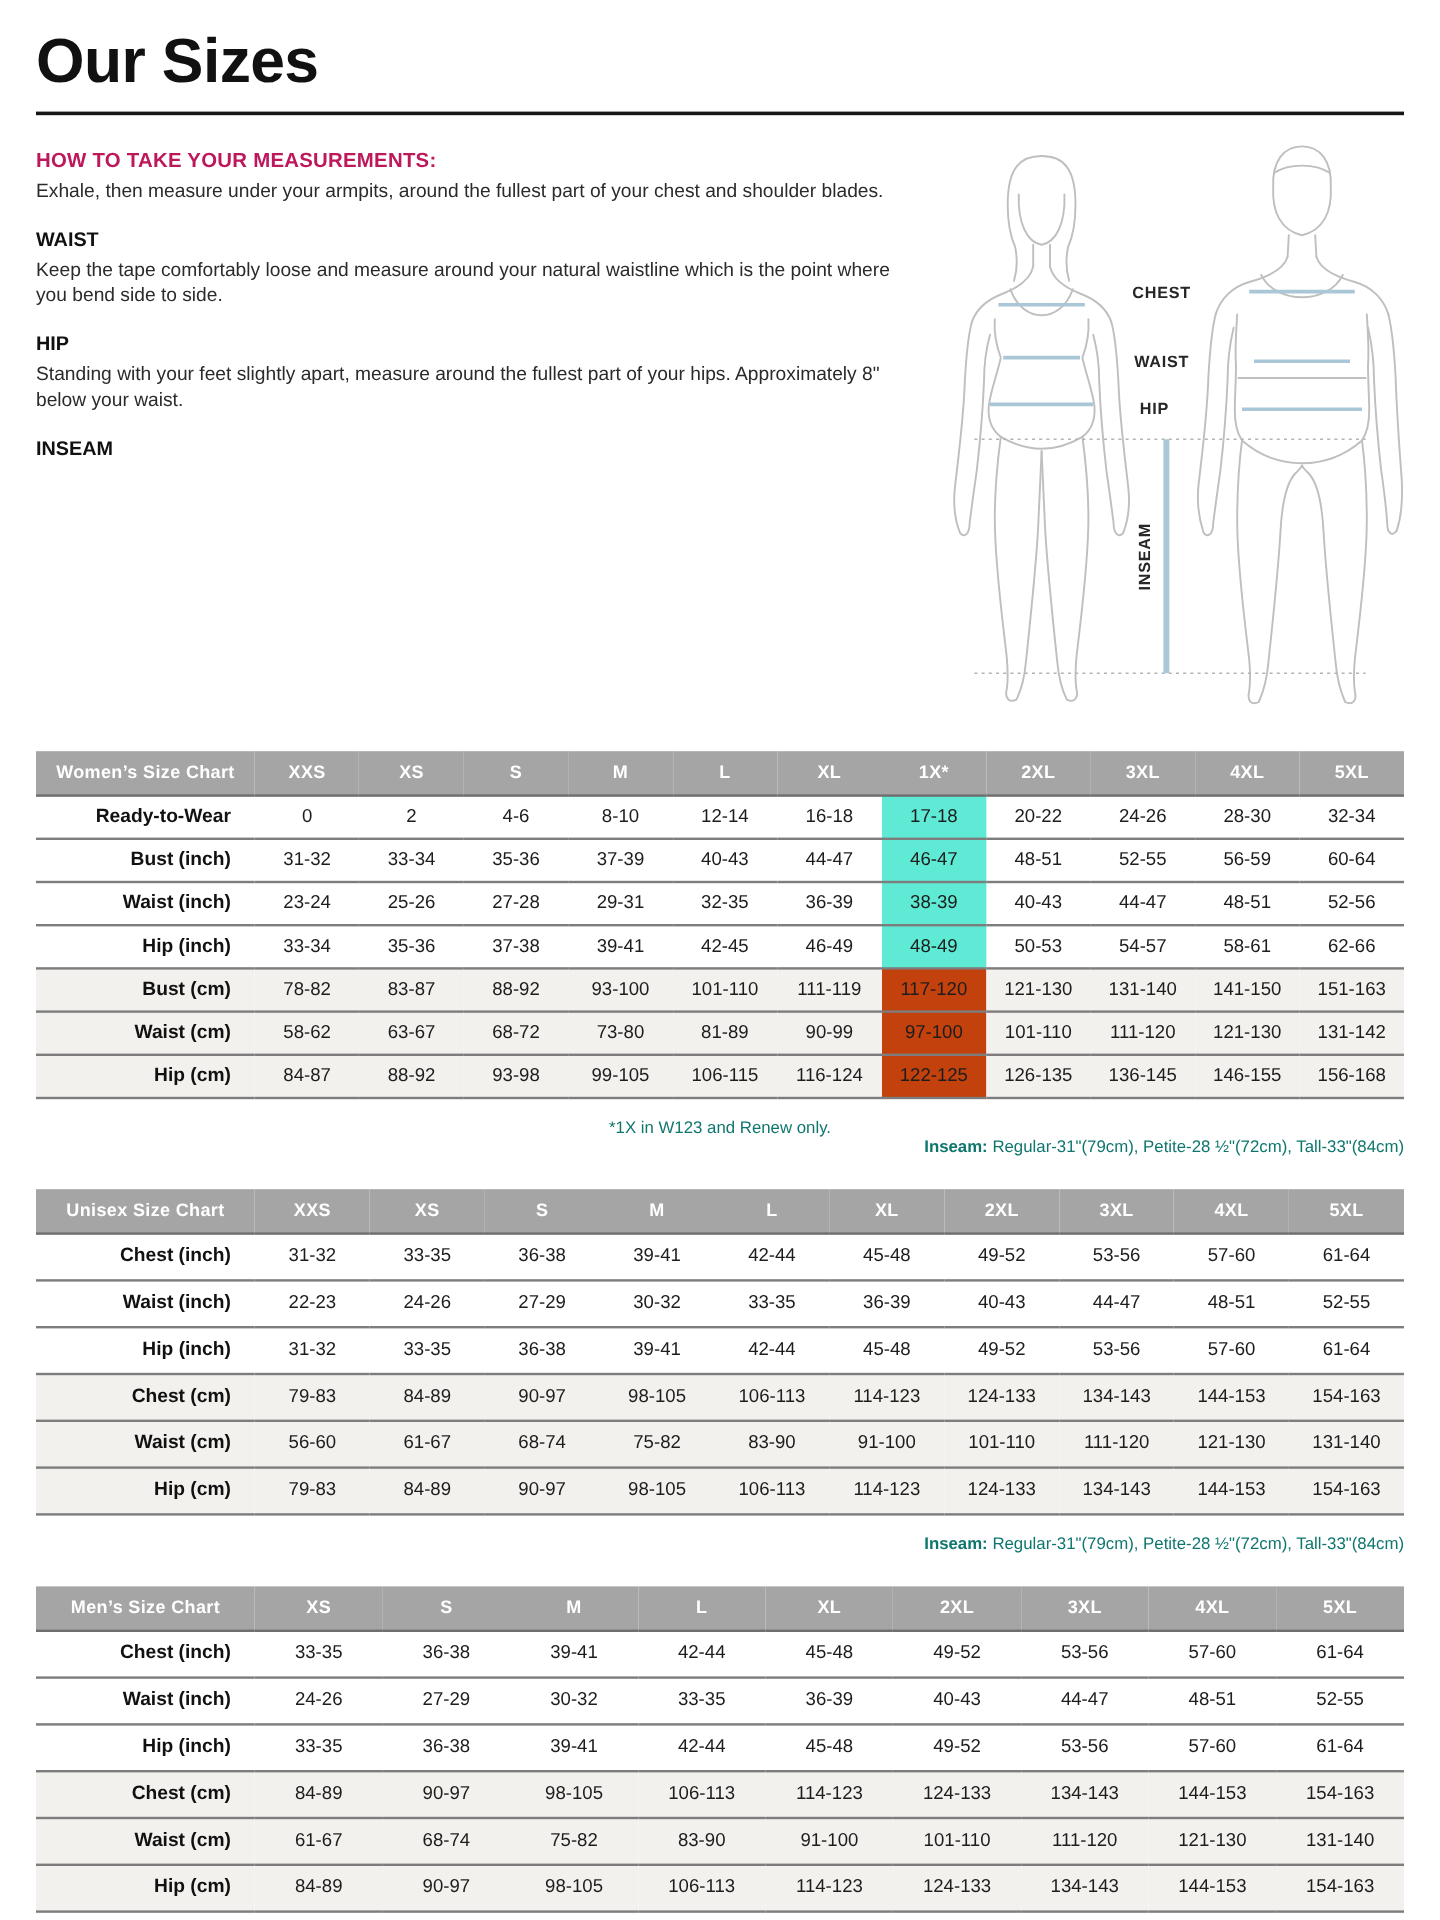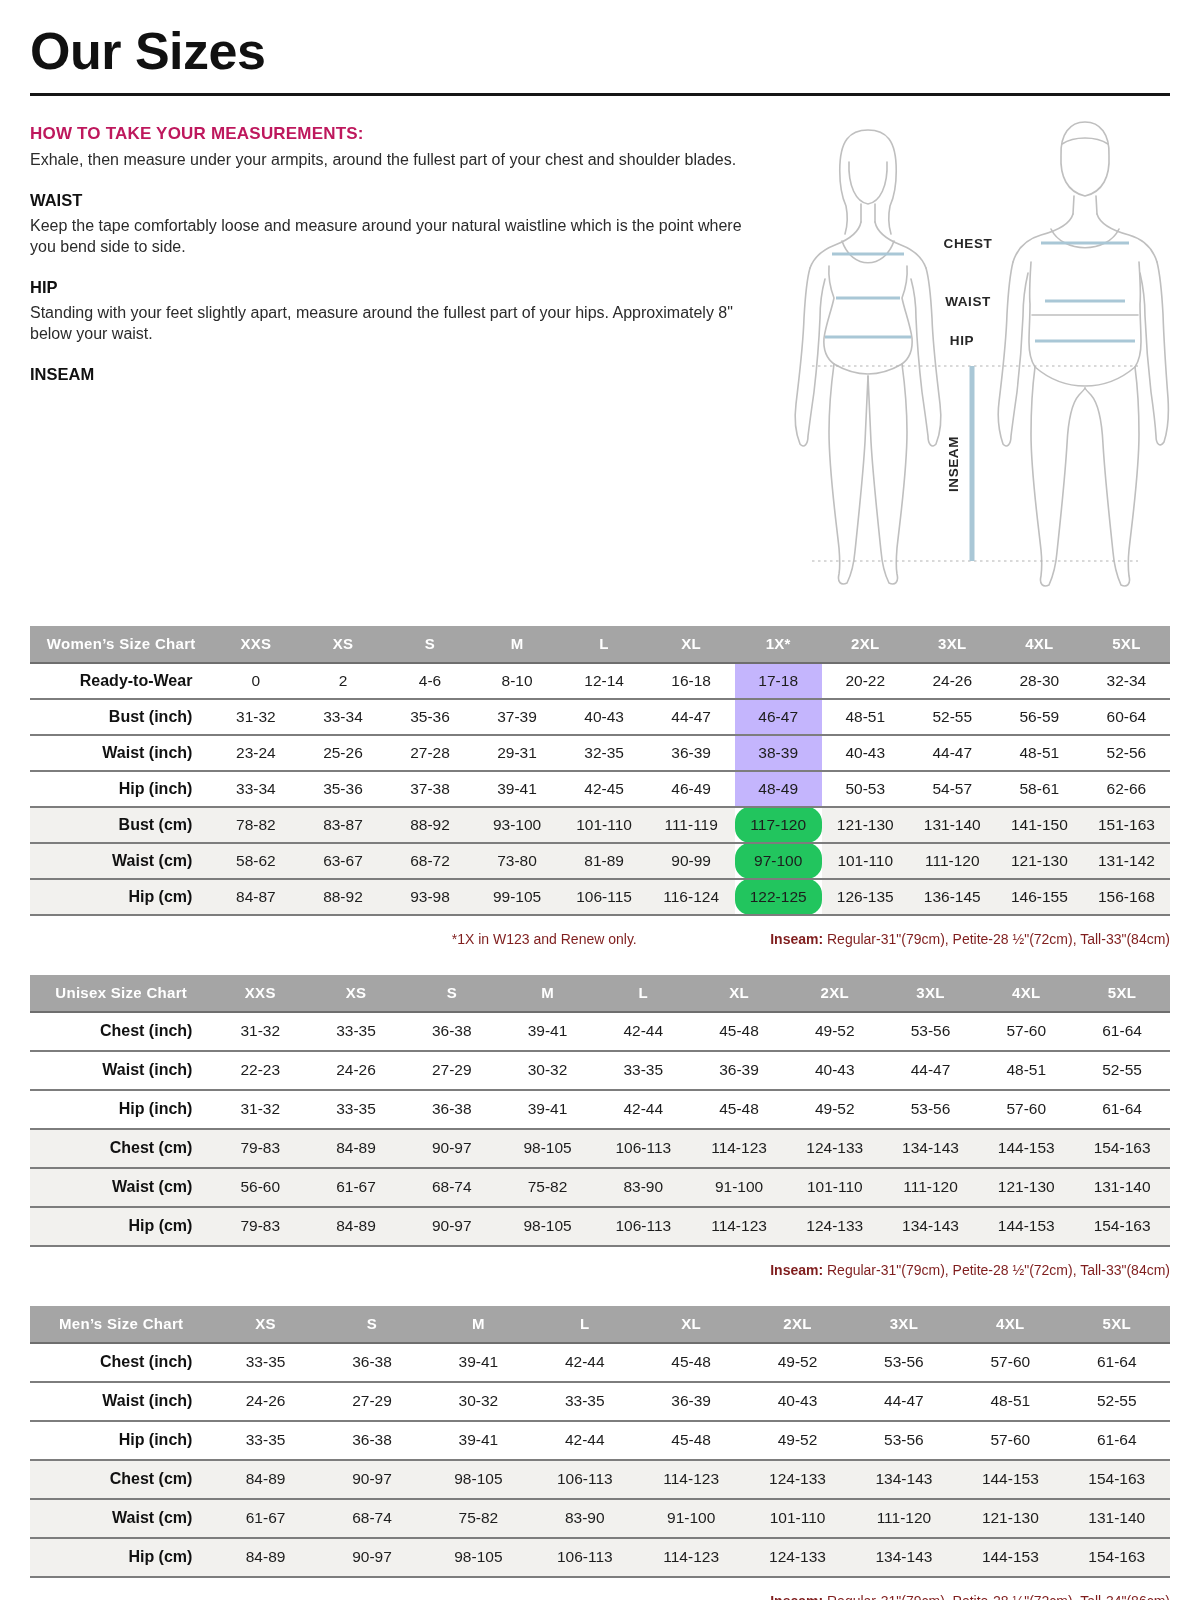--- a/index.html
+++ b/index.html
@@ -43,26 +43,26 @@
   tbody th, tbody td {
     border-bottom:2px solid #7d7d7d; font-size:15.5px; text-align:center;
     height:36px; color:#1d1d1d; font-weight:400;
   }
   .t-unisex tbody th, .t-unisex tbody td,
   .t-men tbody th, .t-men tbody td { height:39px; }
   tbody th.row-label {
     font-weight:700; font-size:16px; text-align:right; padding-right:20px; color:#111;
   }
   tr.shaded th, tr.shaded td { background:#f2f1ee; }
-  tbody td.hl { background:#c4b5fd; }
-  tr.shaded td.hl { background:#22c55e;border-radius:15px; }
+  tbody td.hl { background:#5eead4; }
+  tr.shaded td.hl { background:#c2410c; }
 
   .footnote {
-    display:flex; align-items:flex-start; margin-top:15px;
-    font-size:14px; color:#7f1d1d;
+    display:flex; align-items:center; margin-top:15px;
+    font-size:14px; color:#0f766e;flex-direction:column;
   }
   .footnote .fn-spacer { width:37%; flex:none; }
   .footnote .fn-right { margin-left:auto; text-align:right; }
   .footnote b { font-weight:700; }
   .chart-block { margin-bottom:28px; }
   .chart-block:last-child { margin-bottom:0; }
 </style>
 </head>
 <body>
 

